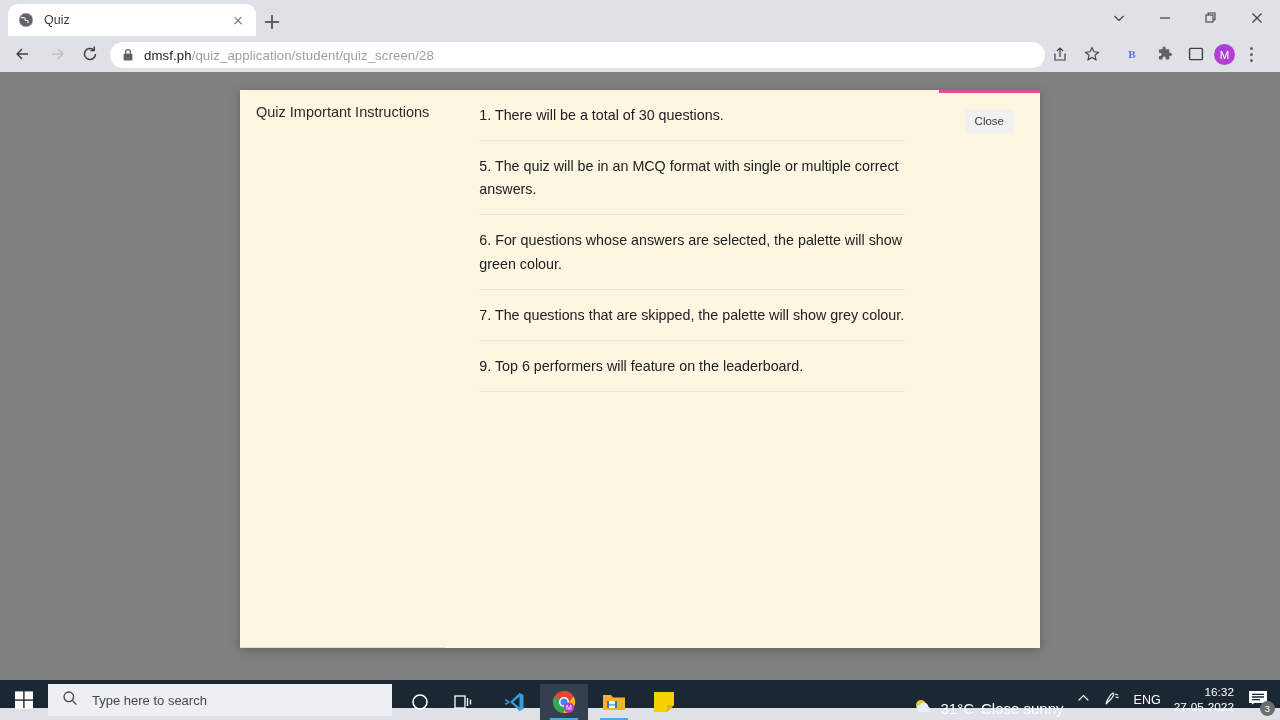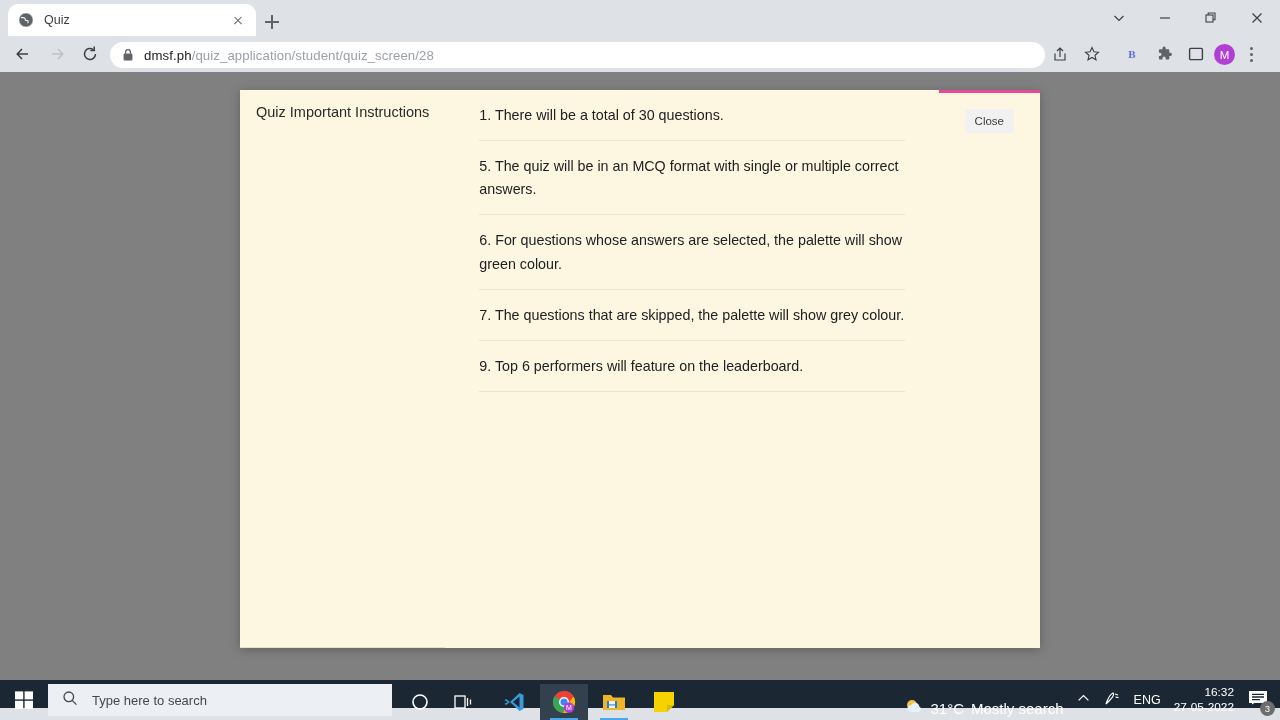--- a/index.html
+++ b/index.html
@@ -397,21 +397,21 @@
 
   <div class="tray">
     <div class="weather">
       <span>
         <svg width="20" height="18" viewBox="0 0 20 18">
           <circle cx="8" cy="7" r="5" fill="#f6c445"></circle>
           <path d="M7 14 a3.4 3.4 0 0 1 0-6.8 a4.4 4.4 0 0 1 8.3 1.2 A3 3 0 0 1 15 14 Z" fill="#e8f1fa"></path>
         </svg>
       </span>
       <span>31°C</span>
-      <span>Mostly search</span>
+      <span>Close sunny</span>
     </div>
 
     <span class="tray-item">
       <svg width="13" height="13" viewBox="0 0 13 13">
           <path d="M1.6 8.4 L6.5 3.6 L11.4 8.4" stroke="#ffffff" stroke-width="1.3" fill="none"></path>
         </svg>
     </span>
 
     <span class="tray-item">
       <svg width="18" height="16" viewBox="0 0 18 16">

